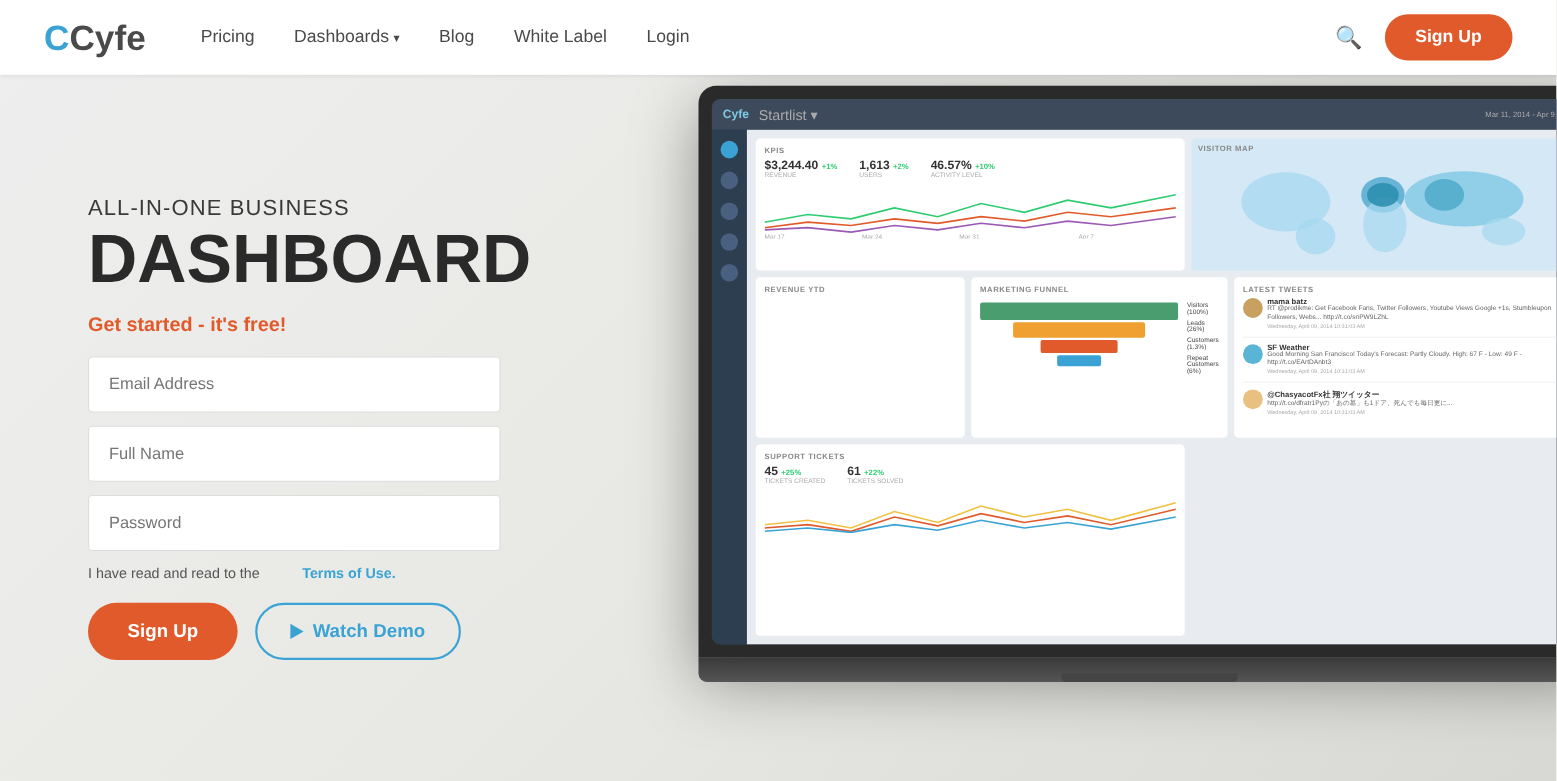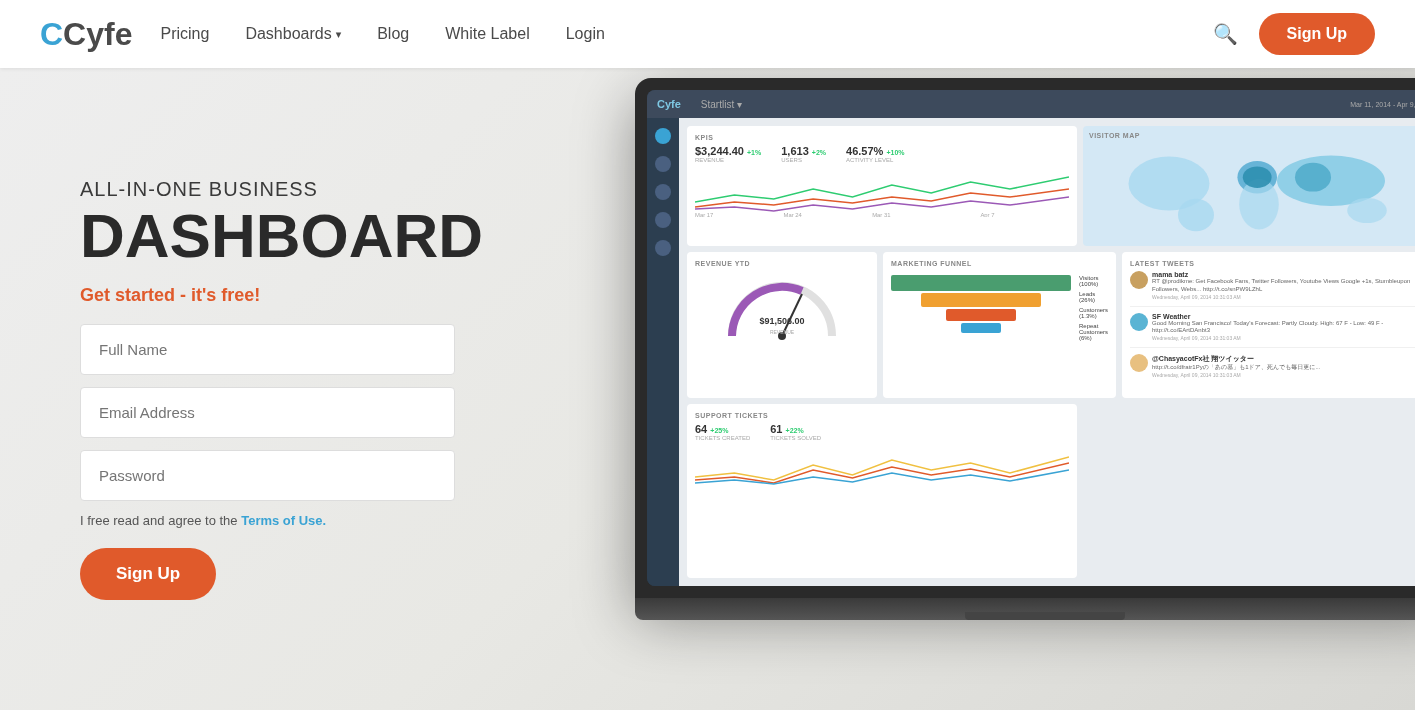--- a/index.html
+++ b/index.html
@@ -12,21 +12,21 @@
       background: #fff;
       height: 68px;
       padding: 0 40px;
       box-shadow: 0 1px 4px rgba(0,0,0,0.08);
       position: relative;
       z-index: 10;
     }
     .nav-logo {
       display: flex;
       align-items: center;
-      margin-right: 28px;
+      margin-right: 50px;
     }
     .logo-text {
       font-size: 32px;
       font-weight: 700;
       color: #4a4a4a;
     }
     .logo-c {
       color: #3aa3d4;
     }
     .nav-links {
@@ -129,20 +129,21 @@
     }
     .terms-text {
       font-size: 13px;
       color: #555;
       margin-bottom: 20px;
     }
     .terms-link {
       color: #3aa3d4;
       text-decoration: none;
       font-weight: 600;
+      margin-left: 35px;
     }
     .hero-buttons {
       display: flex;
       gap: 16px;
       align-items: center;
     }
     .btn-signup {
       background: #e05a2b;
       color: #fff;
       border: none;
@@ -395,46 +396,50 @@
 </nav>
 
 <section class="hero">
 
   <div class="hero-left">
     <div class="hero-subtitle">ALL-IN-ONE BUSINESS</div>
     <div class="hero-title">DASHBOARD</div>
     <div class="hero-cta-text">Get started - it's free!</div>
 
     <div class="form-group">
-      <input class="form-input" type="text" placeholder="Full Name" style="">
+      <input class="form-input" type="email" placeholder="Email Address" style="">
     </div>
     <div class="form-group">
-      <input class="form-input" type="email" placeholder="Email Address" style="">
+      <input class="form-input" type="text" placeholder="Full Name" style="">
     </div>
     <div class="form-group">
       <input class="form-input" type="password" placeholder="Password" style="">
     </div>
 
     <div class="terms-text">
-      <span>I free read and agree to the </span><a class="terms-link">Terms of Use.</a>
+      <span>I have read and read to the </span><a class="terms-link">Terms of Use.</a>
     </div>
 
     <div class="hero-buttons">
       <button class="btn-signup">Sign Up</button>
+      <button class="btn-demo">
+        <span class="play-icon"></span>
+        <span>Watch Demo</span>
+      </button>
     </div>
   </div>
 
   <div class="hero-right">
     <div class="laptop-wrapper">
       <div class="laptop-outer">
         <div class="laptop-screen">
 
           <div class="dash-header">
             <span class="dash-logo">Cyfe</span>
-            <span style="color:#aaa;font-size:10px;margin-left:12px;">Startlist ▾</span>
+            <span style="color:#aaa;font-size:13px;margin-left:1px;">Startlist ▾</span>
             <span style="margin-left:auto;color:#aaa;font-size:7px;">Mar 11, 2014 - Apr 9, 2014</span>
           </div>
           <div class="dash-body">
 
             <div class="dash-sidebar">
               <div class="dash-sidebar-icon active"></div>
               <div class="dash-sidebar-icon"></div>
               <div class="dash-sidebar-icon"></div>
               <div class="dash-sidebar-icon"></div>
               <div class="dash-sidebar-icon"></div>
@@ -504,34 +509,20 @@
                     <ellipse cx="168" cy="38" rx="16" ry="12" fill="#2d8fb0" opacity="0.9"></ellipse>
                     <ellipse cx="230" cy="38" rx="20" ry="16" fill="#4aa8c8" opacity="0.8"></ellipse>
                   </svg>
                 </div>
               </div>
 
               <div class="dash-row">
 
                 <div class="widget" style="flex:0 0 190px;">
                   <div class="widget-title">REVENUE YTD</div>
-                  <div style="display:flex;justify-content:center;align-items:center;height:70px;">
-
-                    <svg viewBox="0 0 120 80" style="width:140px;height:80px;">
-
-                      <path d="M 10 70 A 50 50 0 0 1 110 70" fill="none" stroke="#e0e0e0" stroke-width="8"></path>
-
-                      <path d="M 10 70 A 50 50 0 0 1 80 25" fill="none" stroke="#9b59b6" stroke-width="8"></path>
-
-                      <line x1="60" y1="70" x2="80" y2="28" stroke="#333" stroke-width="2"></line>
-                      <circle cx="60" cy="70" r="4" fill="#333"></circle>
-                      <text x="60" y="58" text-anchor="middle" font-size="9" font-weight="bold" fill="#333">$91,506.00</text>
-                      <text x="60" y="68" text-anchor="middle" font-size="5" fill="#aaa">REVENUE</text>
-                    </svg>
-                  </div>
                 </div>
 
                 <div class="widget" style="flex:0 0 230px;">
                   <div class="widget-title">MARKETING FUNNEL</div>
                   <div style="display:flex;gap:8px;">
                     <div style="display:flex;flex-direction:column;align-items:center;gap:2px;padding-top:4px;">
                       <div style="width:180px;height:16px;background:#4a9d6f;border-radius:2px;"></div>
                       <div style="width:120px;height:14px;background:#f0a030;border-radius:2px;"></div>
                       <div style="width:70px;height:12px;background:#e05a2b;border-radius:2px;"></div>
                       <div style="width:40px;height:10px;background:#3aa3d4;border-radius:2px;"></div>
@@ -573,21 +564,21 @@
                   </div>
                 </div>
               </div>
 
               <div class="dash-row" style="flex:1;">
                 <div class="widget" style="flex:0 0 390px;">
                   <div class="widget-title">SUPPORT TICKETS</div>
                   <div class="support-kpis">
                     <div class="kpi-item">
                       <div class="kpi-value">
-                        <span>64</span>
+                        <span>45</span>
                         <span class="kpi-change">+25%</span>
                       </div>
                       <div class="kpi-label">TICKETS CREATED</div>
                     </div>
                     <div class="kpi-item">
                       <div class="kpi-value">
                         <span>61</span>
                         <span class="kpi-change">+22%</span>
                       </div>
                       <div class="kpi-label">TICKETS SOLVED</div>

